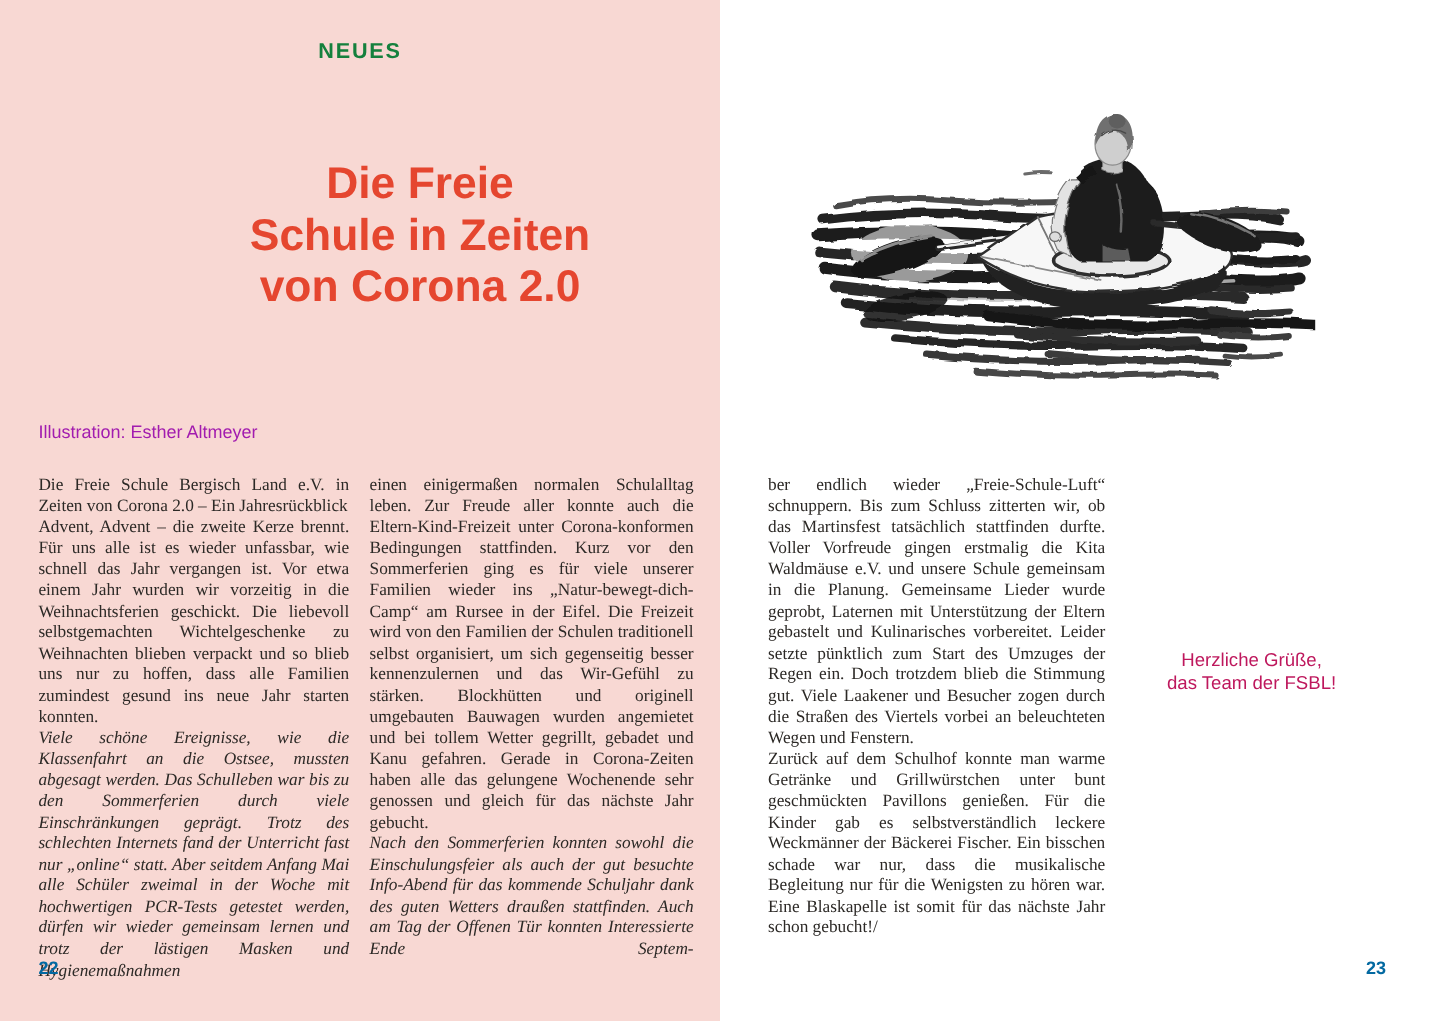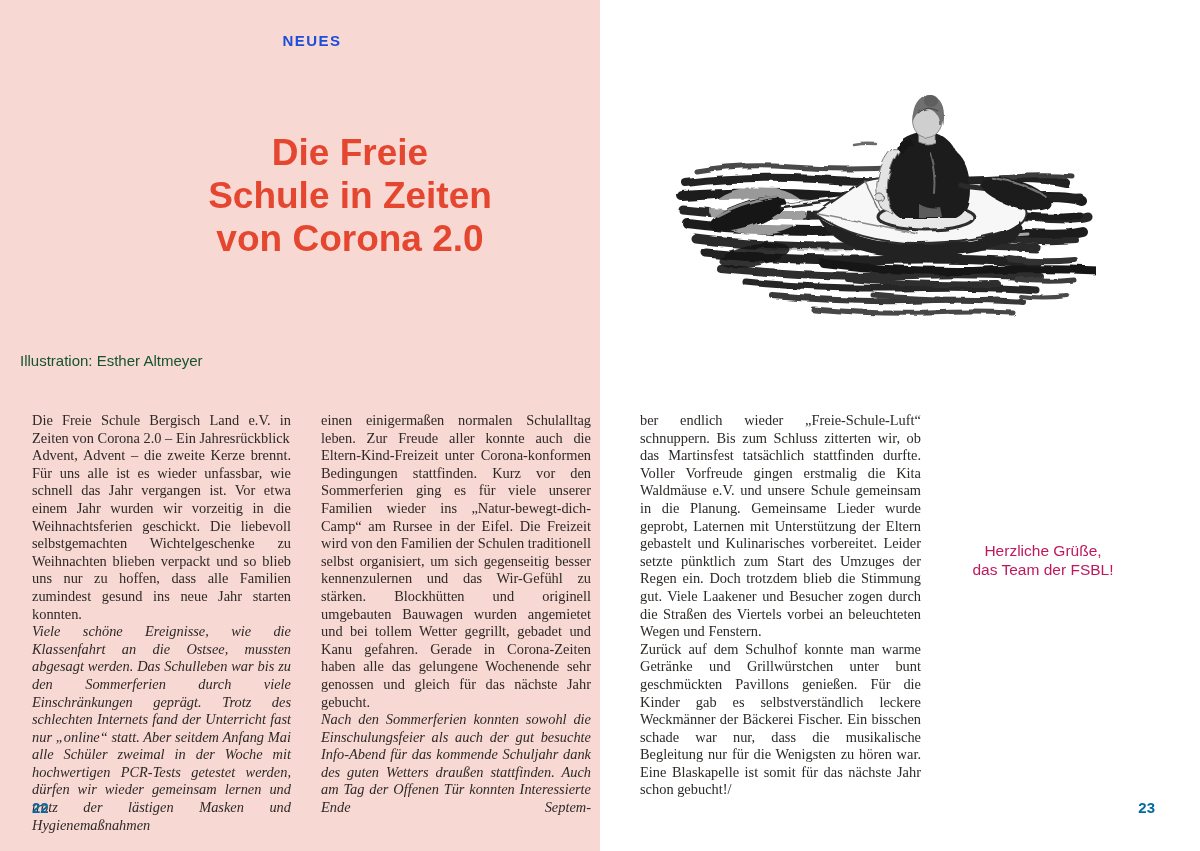--- a/index.html
+++ b/index.html
@@ -1,36 +1,36 @@
 <!DOCTYPE html>
 <html lang="de"><head>
 <meta charset="utf-8">
 <style>
   html,body{margin:0;padding:0;background:#fff;}
   .spread{position:relative;width:1200px;height:851px;background:#ffffff;overflow:hidden;
           font-family:"Liberation Sans",sans-serif;}
   .page-left{position:absolute;left:0;top:0;width:600px;height:851px;background:#f8d8d3;}
 
-  .kicker{position:absolute;left:12px;top:32px;width:600px;text-align:center;
-          font-weight:700;font-size:15px;letter-spacing:1.5px;color:#1d4ed8;}
+  .kicker{position:absolute;left:0;top:32px;width:600px;text-align:center;
+          font-weight:700;font-size:18px;letter-spacing:1.5px;color:#15803d;}
 
   .title{position:absolute;left:0;top:131px;width:700px;margin:0;text-align:center;
          font-weight:700;font-size:37px;line-height:43px;color:#e5462f;
          font-family:"Liberation Sans",sans-serif;}
   .title span{display:block;}
 
-  .credit{position:absolute;left:20px;top:352px;font-size:15px;color:#14532d;}
+  .credit{position:absolute;left:32px;top:352px;font-size:15px;color:#a21caf;}
 
   .col{position:absolute;top:396px;font-family:"Liberation Serif",serif;
        font-size:14.4px;line-height:17.6px;color:#2c2926;text-align:justify;
-       hyphens:auto;margin-top:16px;-webkit-hyphens:auto;}
+       hyphens:auto;-webkit-hyphens:auto;}
   .col p{margin:0;}
   .col p.cont{text-align-last:justify;font-style:italic;}
   .col1{left:32px;width:259px;}
-  .col2{left:321px;width:270px;}
+  .col2{left:308px;width:270px;}
   .col3{left:640px;width:281px;}
 
   .greeting{position:absolute;left:938px;top:541px;width:210px;text-align:center;
             font-size:15.5px;line-height:19px;color:#be185d;}
 
   .pagenum{position:absolute;top:799px;font-weight:700;font-size:15px;color:#0369a1;}
   .pagenum-left{left:32px;}
   .pagenum-right{right:45px;}
 
   .illustration{position:absolute;left:668px;top:83px;width:428px;height:248px;}

